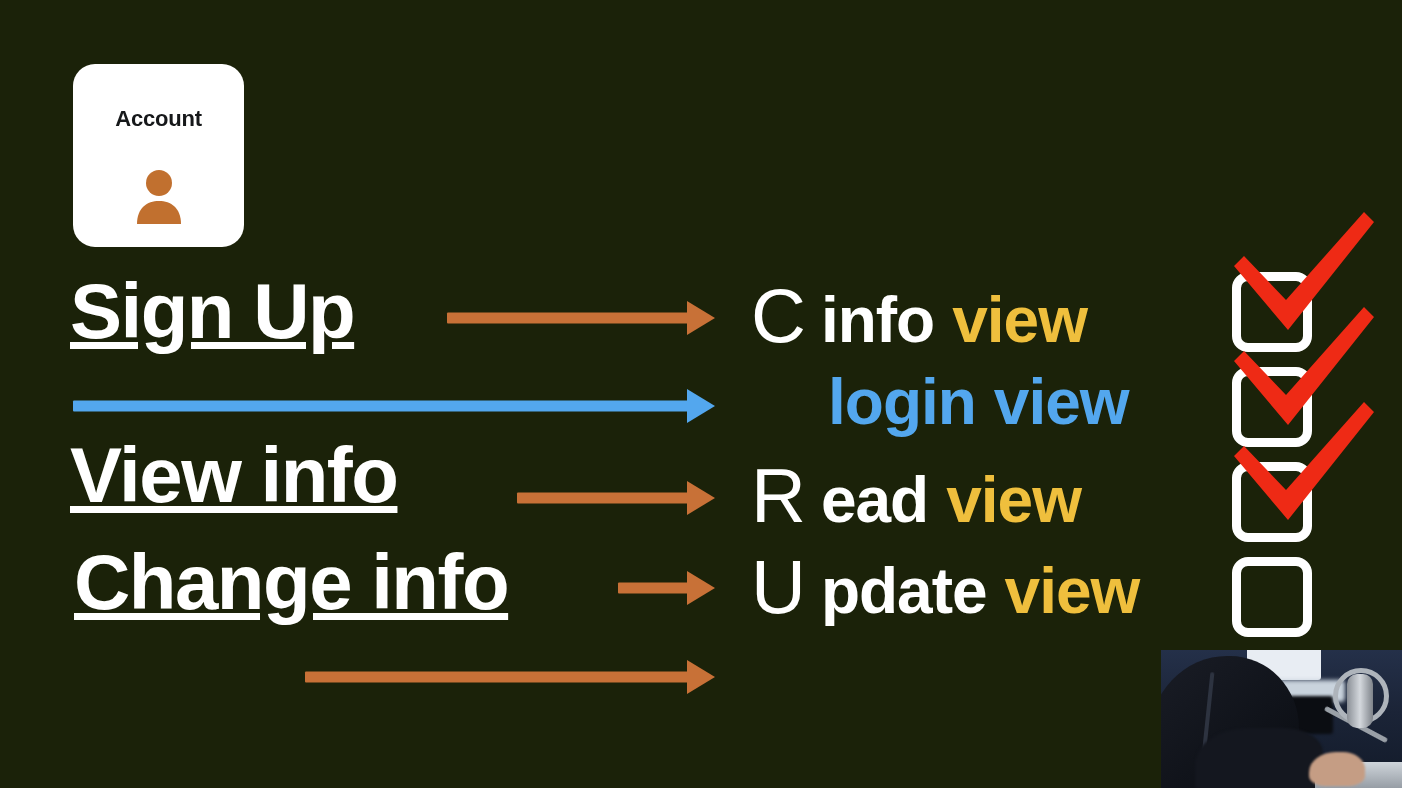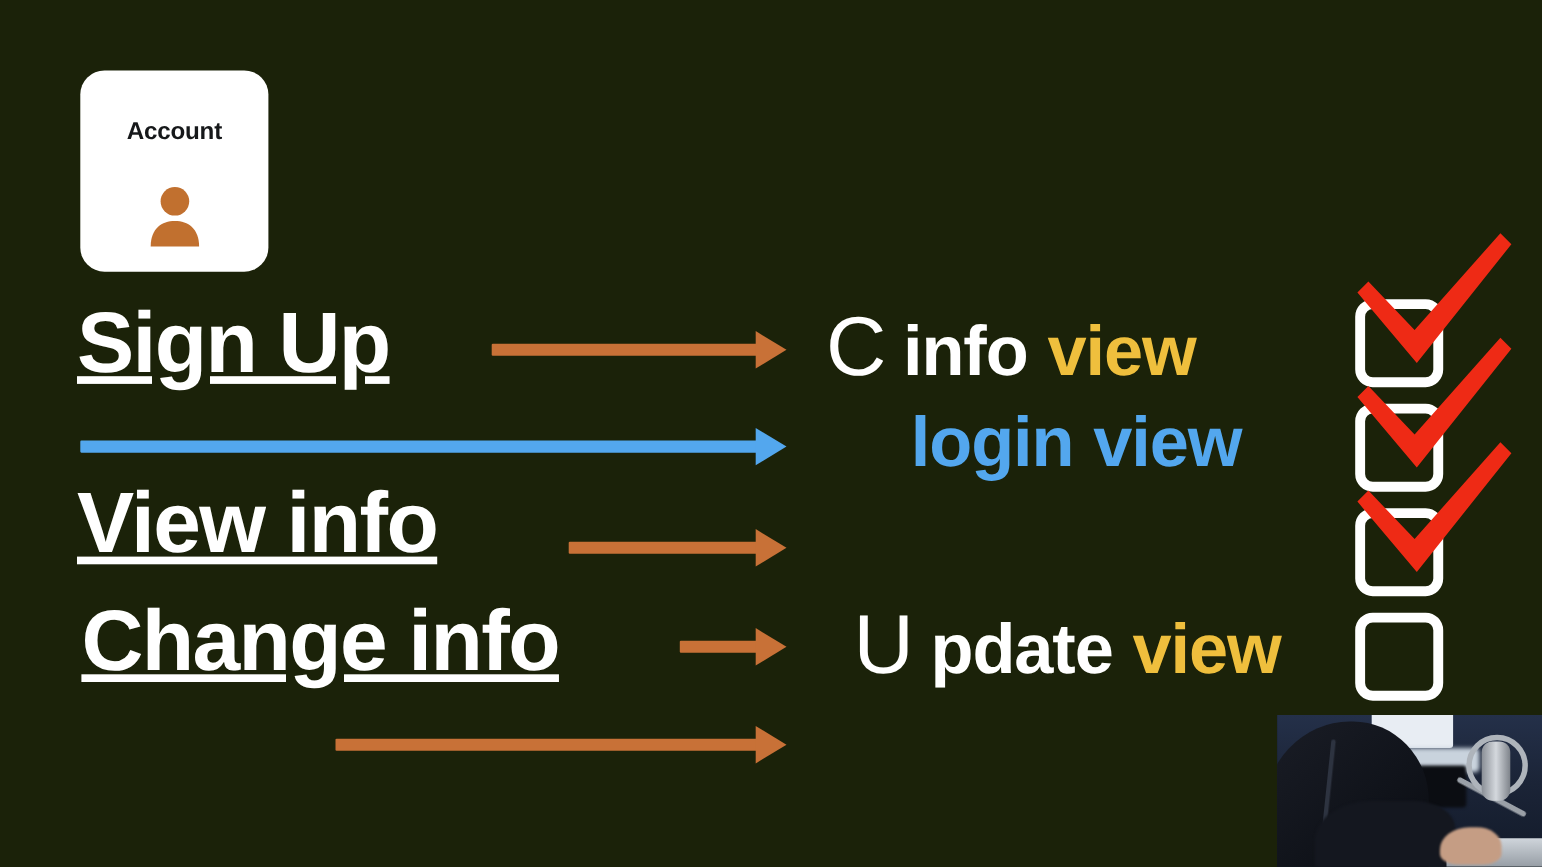--- a/index.html
+++ b/index.html
@@ -250,29 +250,32 @@
     <span class="rest">login</span><span style="display:inline-block;width:18px;"></span><span class="view">view</span>
   </div>
 
   <div class="left-label" style="left:70px; top:436px;">View info</div>
 
   <div class="arrow orange" style="left:517px; top:481px; width:198px;">
     <div class="shaft" style="width:174px;"></div>
     <div class="head"></div>
   </div>
 
+  <div class="right-row" style="left:751px; top:458px;">
+    <span class="cap">R</span><span style="display:inline-block;width:16px;"></span><span class="rest">ead</span><span style="display:inline-block;width:18px;"></span><span class="view">view</span>
+  </div>
 
   <div class="left-label" style="left:74px; top:543px;">Change info</div>
 
   <div class="arrow orange" style="left:618px; top:571px; width:97px;">
     <div class="shaft" style="width:73px;"></div>
     <div class="head"></div>
   </div>
 
-  <div class="right-row" style="left:776px; top:549px;">
+  <div class="right-row" style="left:751px; top:549px;">
     <span class="cap">U</span><span style="display:inline-block;width:16px;"></span><span class="rest">pdate</span><span style="display:inline-block;width:18px;"></span><span class="view">view</span>
   </div>
 
 
   <div class="arrow orange" style="left:305px; top:660px; width:410px;">
     <div class="shaft" style="width:386px;"></div>
     <div class="head"></div>
   </div>
 
 

